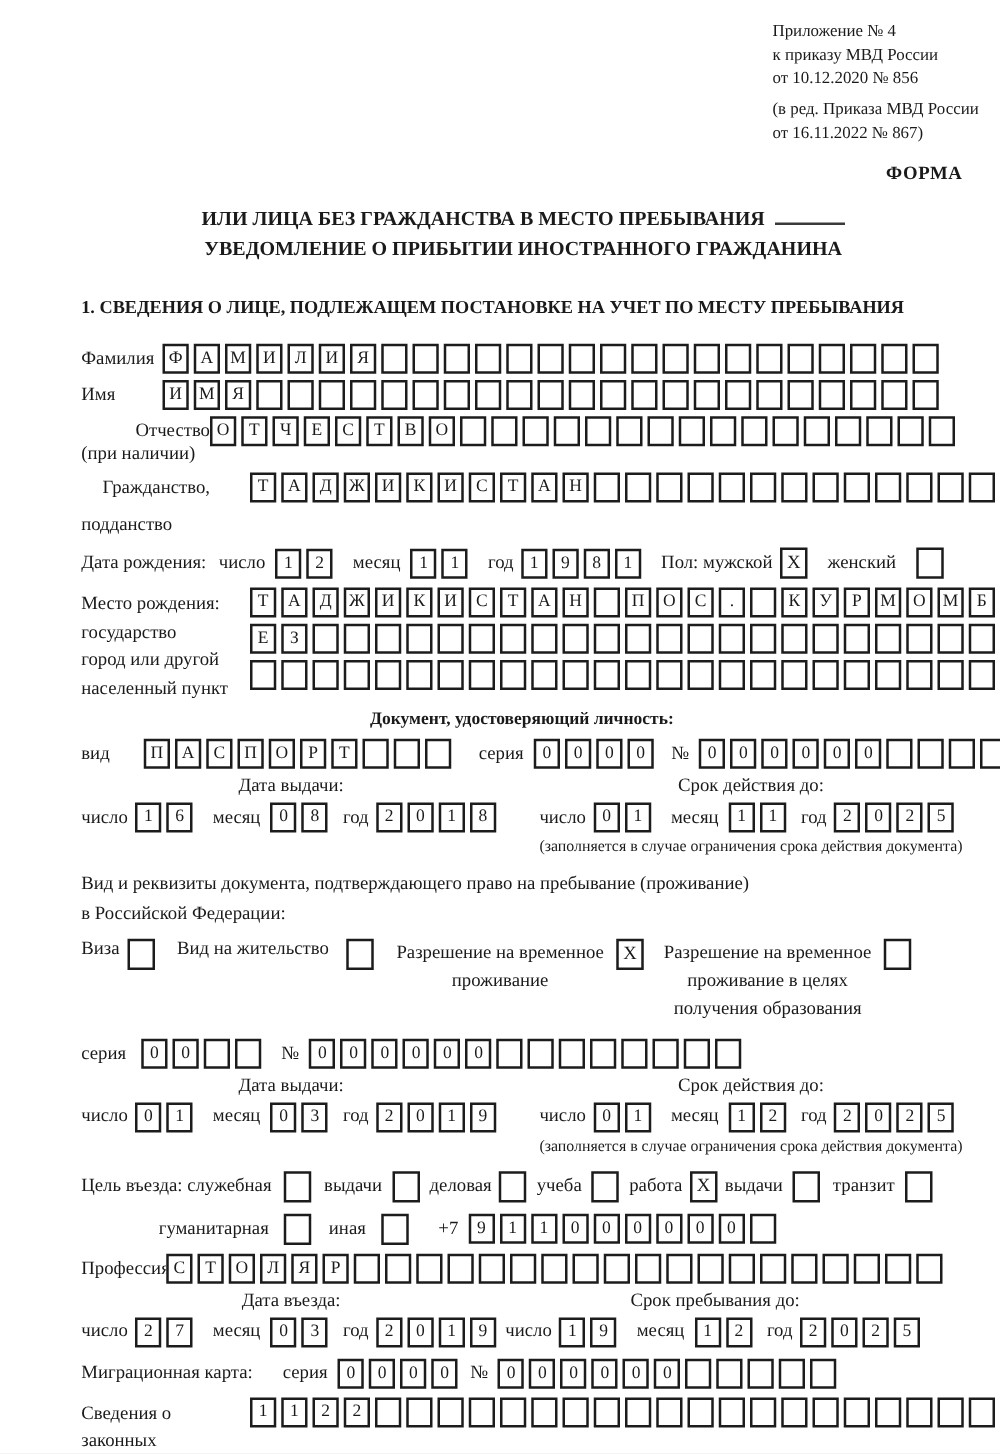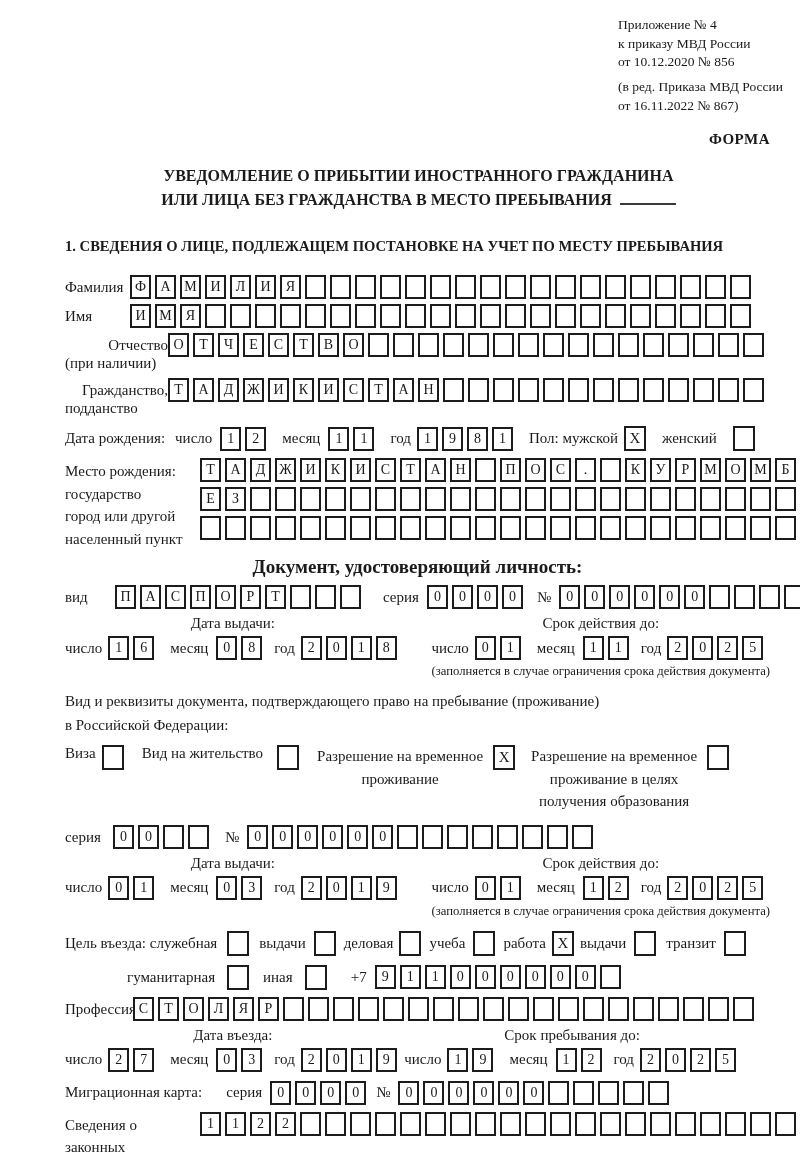--- a/index.html
+++ b/index.html
@@ -32,21 +32,21 @@
   .sublabel{font-size:15px;margin-top:-2px;margin-bottom:6px;}
   
   .inline-row{display:flex;align-items:center;font-size:15px;margin:9px 0 7px;}
   .ml6{margin-left:6px;}.ml8{margin-left:8px;}.ml10{margin-left:10px;}.ml12{margin-left:12px;}
   .ml14{margin-left:14px;}.ml16{margin-left:16px;}.ml18{margin-left:18px;}.ml24{margin-left:24px;}
   .mr6{margin-right:6px;}.mr8{margin-right:8px;}
   
   .split{display:flex;margin-top:4px;}
   .split-labels{flex:0 0 135px;font-size:15px;line-height:1.5;padding-top:2px;}
   .split-rows{display:flex;flex-direction:column;gap:5px;}
-  .center-b{text-align:center;font-weight:bold;font-size:19px;margin:6px 0 7px;width:705px;}
+  .center-b{text-align:center;font-weight:bold;font-size:14px;margin:6px 0 7px;width:705px;}
   
   .dates{display:flex;margin-top:6px;width:705px;}
   .dgroup{font-size:15px;}
   .dgroup .dhead{text-align:center;margin-bottom:4px;}
   .dline{display:flex;align-items:center;}
   .dg-right{margin-left:auto;}
   .dnote{font-size:12.7px;margin-top:4px;text-align:right;white-space:nowrap;}
   .para{font-size:15px;line-height:1.6;margin-top:10px;}
   
   .opts{display:flex;align-items:flex-start;font-size:15px;margin:8px 0 12px;}
@@ -63,22 +63,22 @@
     <p>к приказу МВД России</p>
     <p>от 10.12.2020 № 856</p>
     <div class="grp2">
       <p>(в ред. Приказа МВД России</p>
       <p>от 16.11.2022 № 867)</p>
     </div>
   </div>
   <div class="forma">ФОРМА</div>
 
   <div class="title">
+    <div><span>ИЛИ ЛИЦА БЕЗ ГРАЖДАНСТВА В МЕСТО ПРЕБЫВАНИЯ</span><span class="blank-line"></span></div>
     <div>УВЕДОМЛЕНИЕ О ПРИБЫТИИ ИНОСТРАННОГО ГРАЖДАНИНА</div>
-    <div><span>ИЛИ ЛИЦА БЕЗ ГРАЖДАНСТВА В МЕСТО ПРЕБЫВАНИЯ</span><span class="blank-line"></span></div>
   </div>
 
   <div class="sec-heading">1. СВЕДЕНИЯ О ЛИЦЕ, ПОДЛЕЖАЩЕМ ПОСТАНОВКЕ НА УЧЕТ ПО МЕСТУ ПРЕБЫВАНИЯ</div>
 
   <div class="frow">
     <span class="flabel w65">Фамилия</span>
     <span class="cells">
         <span class="cell">Ф</span>
         <span class="cell">А</span>
         <span class="cell">М</span>
@@ -162,21 +162,21 @@
         <span class="cell"></span>
         <span class="cell"></span>
         <span class="cell"></span>
         <span class="cell"></span>
         <span class="cell"></span>
         <span class="cell"></span>
       </span>
   </div>
   <div class="sublabel">(при наличии)</div>
 
-  <div class="frow" style="margin-bottom:0;">
+  <div class="frow" style="margin-bottom:12px;gap:32px;">
     <span class="flabel w103">Гражданство,</span>
     <span class="cells">
         <span class="cell">Т</span>
         <span class="cell">А</span>
         <span class="cell">Д</span>
         <span class="cell">Ж</span>
         <span class="cell">И</span>
         <span class="cell">К</span>
         <span class="cell">И</span>
         <span class="cell">С</span>

